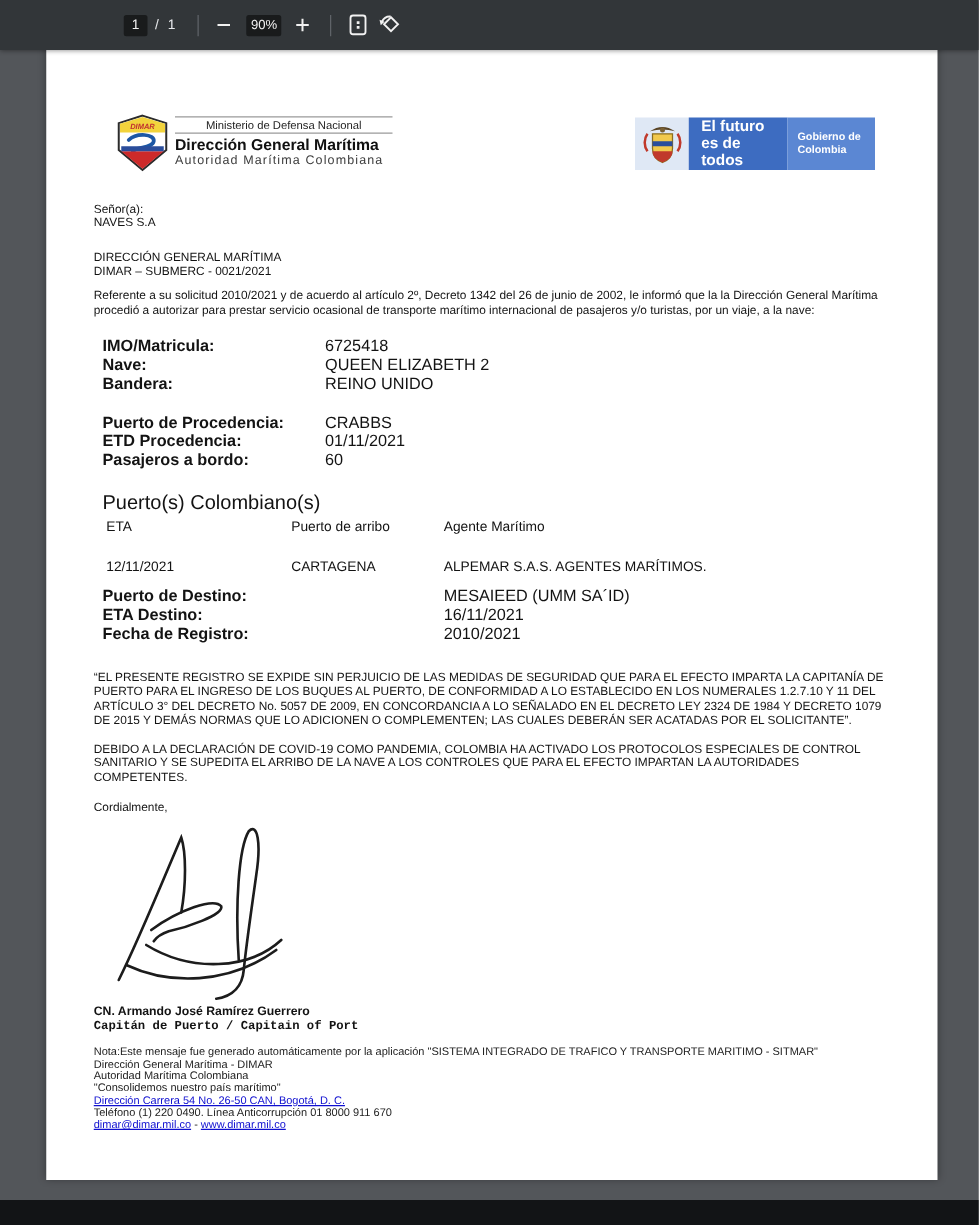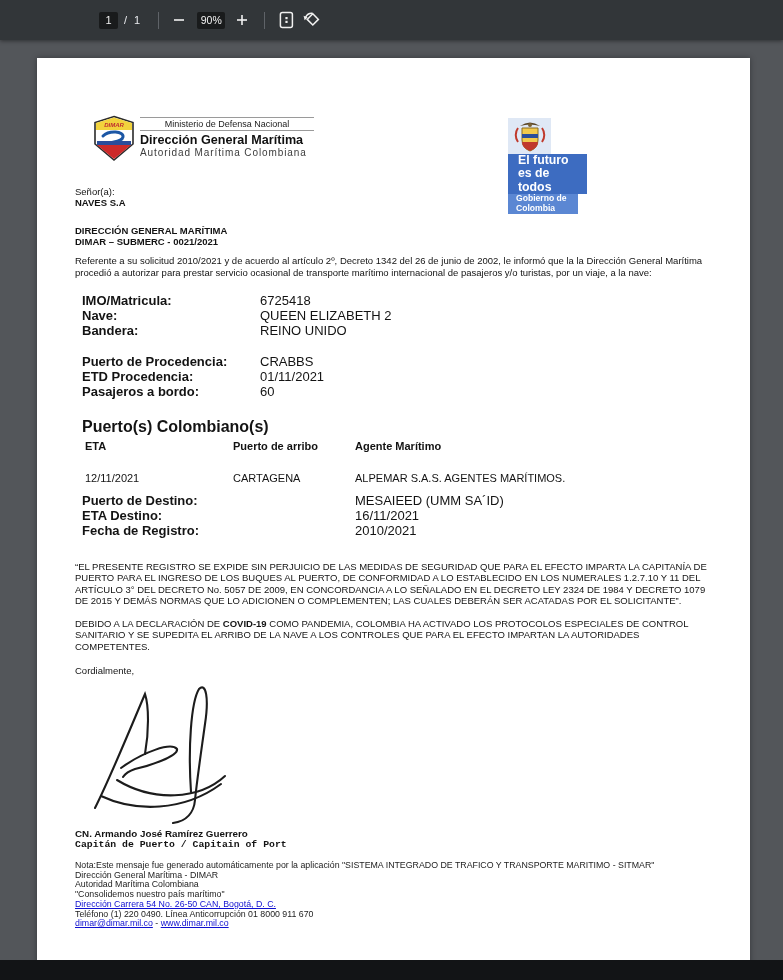--- a/index.html
+++ b/index.html
@@ -27,40 +27,40 @@
     display:flex;align-items:center;justify-content:center;height:24px;
   }
   .zoom-box{
     margin-left:12px;width:28px;height:17px;border-radius:2px;background:#191b1c;
     color:#f1f1f1;font-size:10.5px;display:flex;align-items:center;justify-content:center;
   }
   .tbtn.plus{margin-left:11px;}
   .tbtn.fit{margin-left:0;}
   .tbtn.rot{margin-left:9px;}
   
-  .viewer{position:absolute;left:0;top:48px;width:783px;height:920px;}
+  .viewer{position:absolute;left:0;top:24px;width:783px;height:920px;}
   .page{
     position:absolute;left:37px;top:10px;width:713px;height:910px;background:#ffffff;
     box-shadow:0 0 6px rgba(0,0,0,.35);font-size:9.5px;color:#131313;
   }
   .abs{position:absolute;}
   
   .lh-rule{position:absolute;height:1px;background:#9a9a9a;}
   .lh-ministry{font-size:9px;color:#222;width:174px;text-align:center;}
   .lh-dgm{font-size:12.6px;font-weight:bold;color:#111;}
   .lh-auth{font-size:10px;letter-spacing:.9px;color:#3c3c3c;}
   
-  .gov-banner{display:flex;height:42px;flex-direction:column;}
+  .gov-banner{display:flex;height:42px;}
   .gov-arms{width:43px;background:#dfe8f5;display:flex;align-items:center;justify-content:center;}
   .gov-slogan{width:79px;background:#3d6cc1;color:#fff;font-weight:bold;font-size:12.3px;
     line-height:1.08;display:flex;align-items:center;padding-left:10px;box-sizing:border-box;}
   .gov-co{width:70px;background:#5b87d3;color:#fff;font-weight:bold;font-size:8.6px;
     line-height:1.15;display:flex;align-items:center;padding-left:8px;box-sizing:border-box;}
   
-  .b{font-weight:bold;}
+  .b{font-weight:normal;}
   .para{width:636px;line-height:12.2px;}
   .frow{position:absolute;left:0;width:713px;height:15px;font-size:13px;}
   .flabel{position:absolute;left:45px;font-weight:bold;white-space:nowrap;}
   .fvalue{position:absolute;left:223px;white-space:nowrap;}
   .fvalue.far{left:318px;}
   .trow{position:absolute;left:0;width:713px;height:15px;font-size:11px;}
   .tc0{position:absolute;left:48px;white-space:nowrap;}
   .tc1{position:absolute;left:196px;white-space:nowrap;}
   .tc2{position:absolute;left:318px;white-space:nowrap;}
   .legal{width:638px;line-height:11.4px;}

